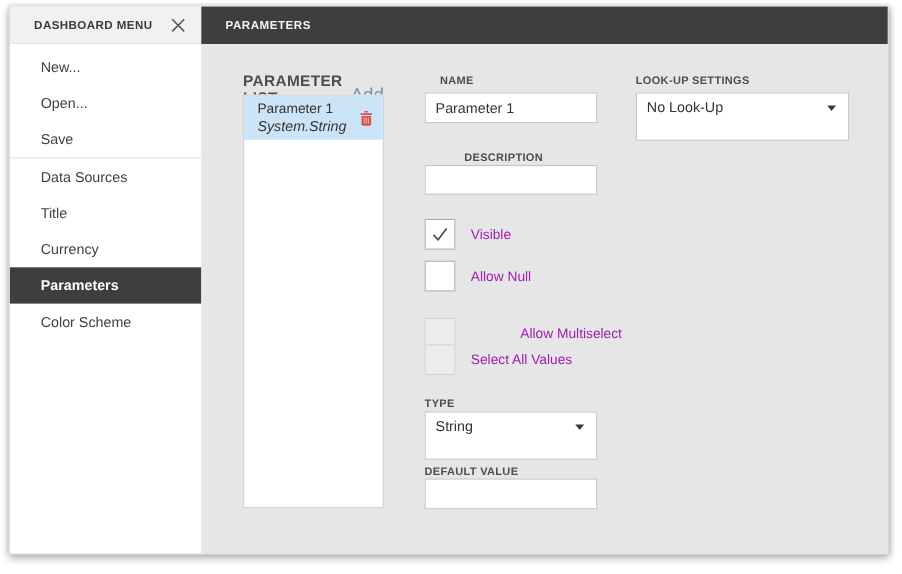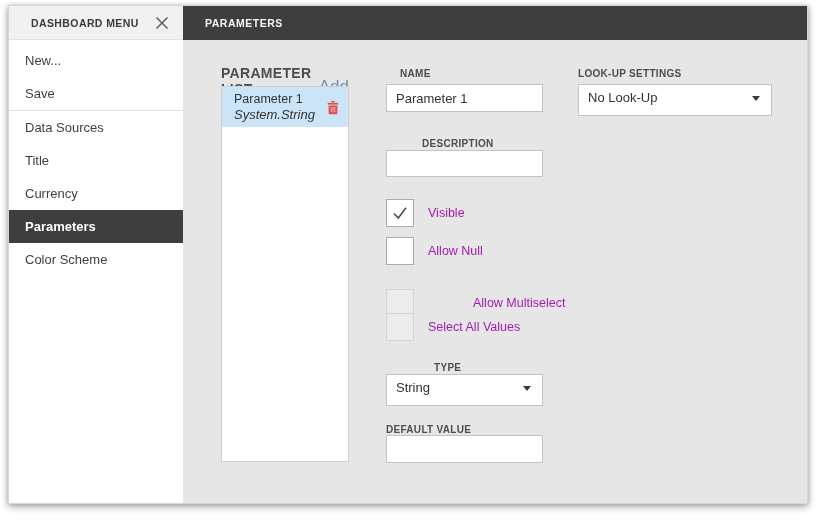--- a/index.html
+++ b/index.html
@@ -9,21 +9,21 @@
     background: #ffffff; border: 1px solid #d6d6d6;
     box-shadow: 0 3px 7px rgba(0,0,0,.32), 2px 0 4px rgba(0,0,0,.10), -2px 0 4px rgba(0,0,0,.08); }
 
   
   .sidebar { position: absolute; left: 0; top: 0; bottom: 0; width: 174px; background: #fff; }
   .sb-header { position: relative; height: 34px; background: #f1f1f1; border-bottom: 1px solid #e2e2e2; text-decoration: underline; }
   .sb-title { position: absolute; left: 22px; top: 0; line-height: 34px;
     font-size: 10.5px; font-weight: bold; letter-spacing: .4px; color: #3a3a3a; }
   .sb-close { position: absolute; right: 11px; top: 7px; width: 20px; height: 20px; cursor: pointer; }
   .sb-menu { padding-top: 4px; }
-  .sb-item { height: 33px; line-height: 33px; padding-left: 16px;
+  .sb-item { height: 33px; line-height: 33px; padding-left: 28px;
     font-size: 13px; color: #3f3f3f; cursor: pointer; white-space: nowrap; }
   .sb-item.selected { background: #3e3e3e; color: #ffffff; font-weight: bold; }
   .sb-divider { border-top: 1px solid #e2e2e2; height: 0; }
 
   
   .topbar { position: absolute; left: 174px; right: 0; top: 0; height: 34px; background: #3e3e3e; }
   .topbar span { position: absolute; left: 22px; line-height: 34px;
     font-size: 10.5px; font-weight: bold; letter-spacing: .5px; color: #f4f4f4; }
 
   
@@ -40,21 +40,21 @@
   .pitem { height: 40px; background: #cce4f7; display: flex; align-items: center;
     padding: 0 8px 0 12px; cursor: pointer; }
   .pitem-text { line-height: 15px; }
   .pitem-name { font-size: 12.5px; color: #333; }
   .pitem-type { font-size: 13px; font-style: italic; color: #333; }
   .trash { margin-left: auto; width: 14px; height: 15px; cursor: pointer; }
 
   .tinput { position: absolute; height: 28px; background: #fff; border: 1px solid #c3c3c3;
     font-size: 13px; color: #333; padding: 0 9px;
     font-family: "Liberation Sans", "DejaVu Sans", sans-serif; }
-  .dropdown { position: absolute; height: 32px; background: #fff; border: 1px solid #c3c3c3;
+  .dropdown { position: absolute; height: 44px; background: #fff; border: 1px solid #c3c3c3;
     font-size: 13px; color: #333; line-height: 26px; padding-left: 9px; cursor: pointer; }
   .dd-arrow { position: absolute; right: 11px; top: 11px; width: 0; height: 0;
     border-left: 4px solid transparent; border-right: 4px solid transparent;
     border-top: 5px solid #3a3a3a; }
 
   .cb-row { position: absolute; left: 203px; display: flex; align-items: center; }
   .checkbox { width: 28px; height: 28px; background: #fff; border: 1px solid #ababab;
     display: flex; align-items: center; justify-content: center; cursor: pointer; flex: none; }
   .checkbox.disabled { background: #ececec; border-color: #d4d4d4; cursor: default; }
   .cb-label { margin-left: 14px; font-size: 12.5px; color: #a21caf; }
@@ -70,20 +70,21 @@
     <div class="sb-header">
       <span class="sb-title">DASHBOARD MENU</span>
       <span class="sb-close">
         <svg width="20" height="20" viewBox="0 0 20 20">
           <path d="M4.5 4.5 L15.5 15.5 M15.5 4.5 L4.5 15.5" stroke="#555" stroke-width="1.4" fill="none"></path>
         </svg>
       </span>
     </div>
     <nav class="sb-menu">
       <div class="sb-item">New...</div>
+      <div class="sb-item">Open...</div>
       <div class="sb-item">Save</div>
       <div class="sb-divider"></div>
       <div class="sb-item">Data Sources</div>
       <div class="sb-item">Title</div>
       <div class="sb-item">Currency</div>
       <div class="sb-item selected">Parameters</div>
       <div class="sb-item">Color Scheme</div>
     </nav>
   </aside>
 
@@ -140,21 +141,21 @@
     </div>
     <div class="cb-row" style="top:249px;gap:45px;">
       <span class="checkbox disabled"></span>
       <span class="cb-label">Allow Multiselect</span>
     </div>
     <div class="cb-row" style="top:273px;">
       <span class="checkbox disabled"></span>
       <span class="cb-label">Select All Values</span>
     </div>
 
-    <label class="small-label" style="left:203px; top:322px;margin-left:48px;">TYPE</label>
+    <label class="small-label" style="left:203px; top:322px;">TYPE</label>
     <div class="dropdown" style="left:203px; top:334px; width:157px;">
       <span>String</span>
       <span class="dd-arrow"></span>
     </div>
 
     <label class="small-label" style="left:203px; top:384px;">DEFAULT VALUE</label>
     <input class="tinput" style="left: 203px; top: 395px; width: 157px;" type="text" value="">
 
   </main>
 </div>

